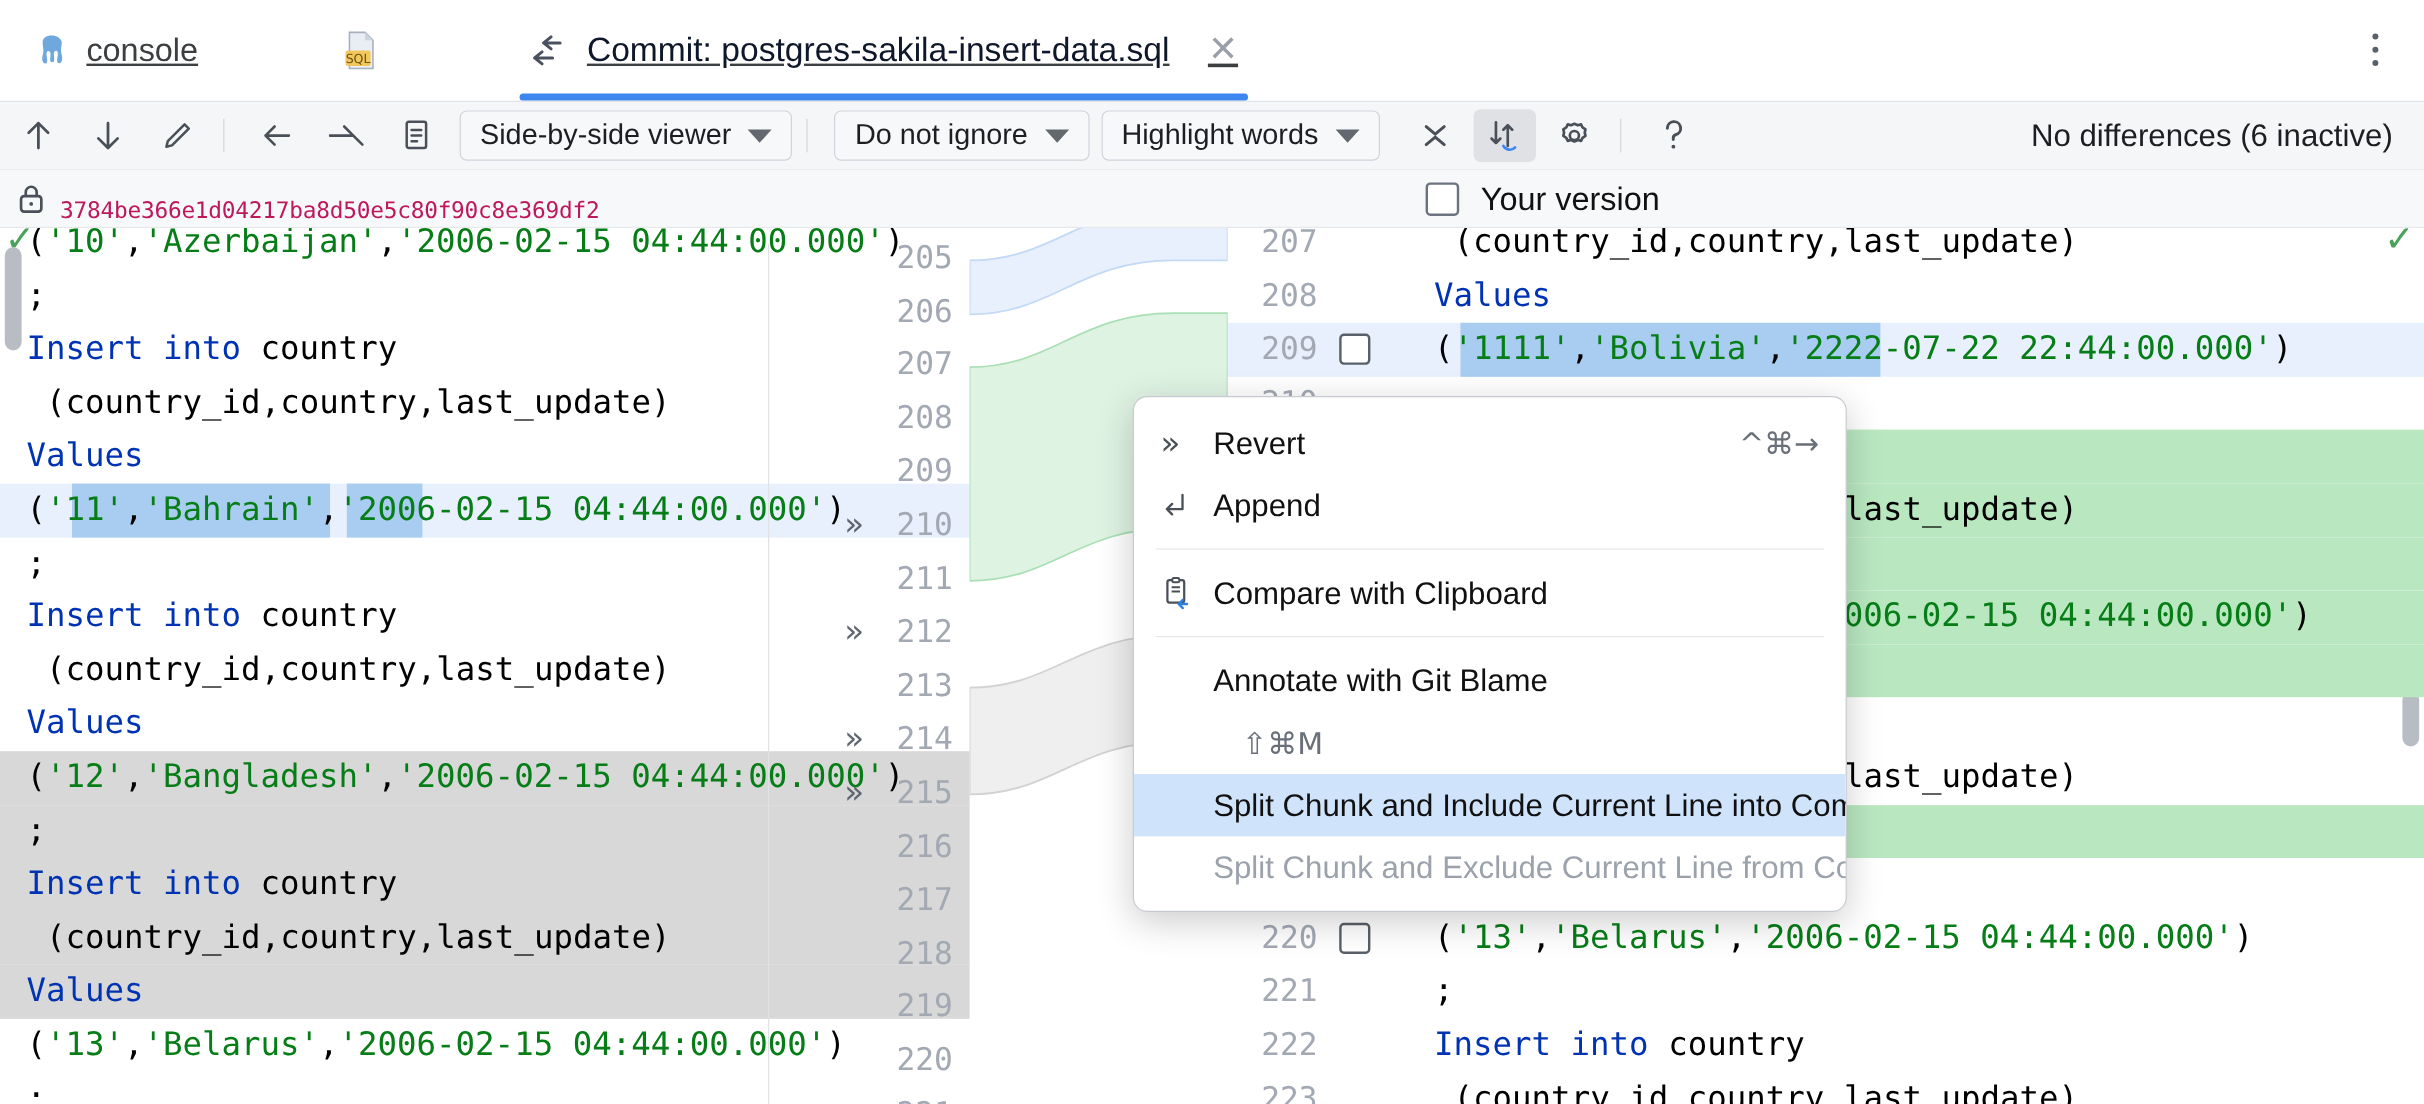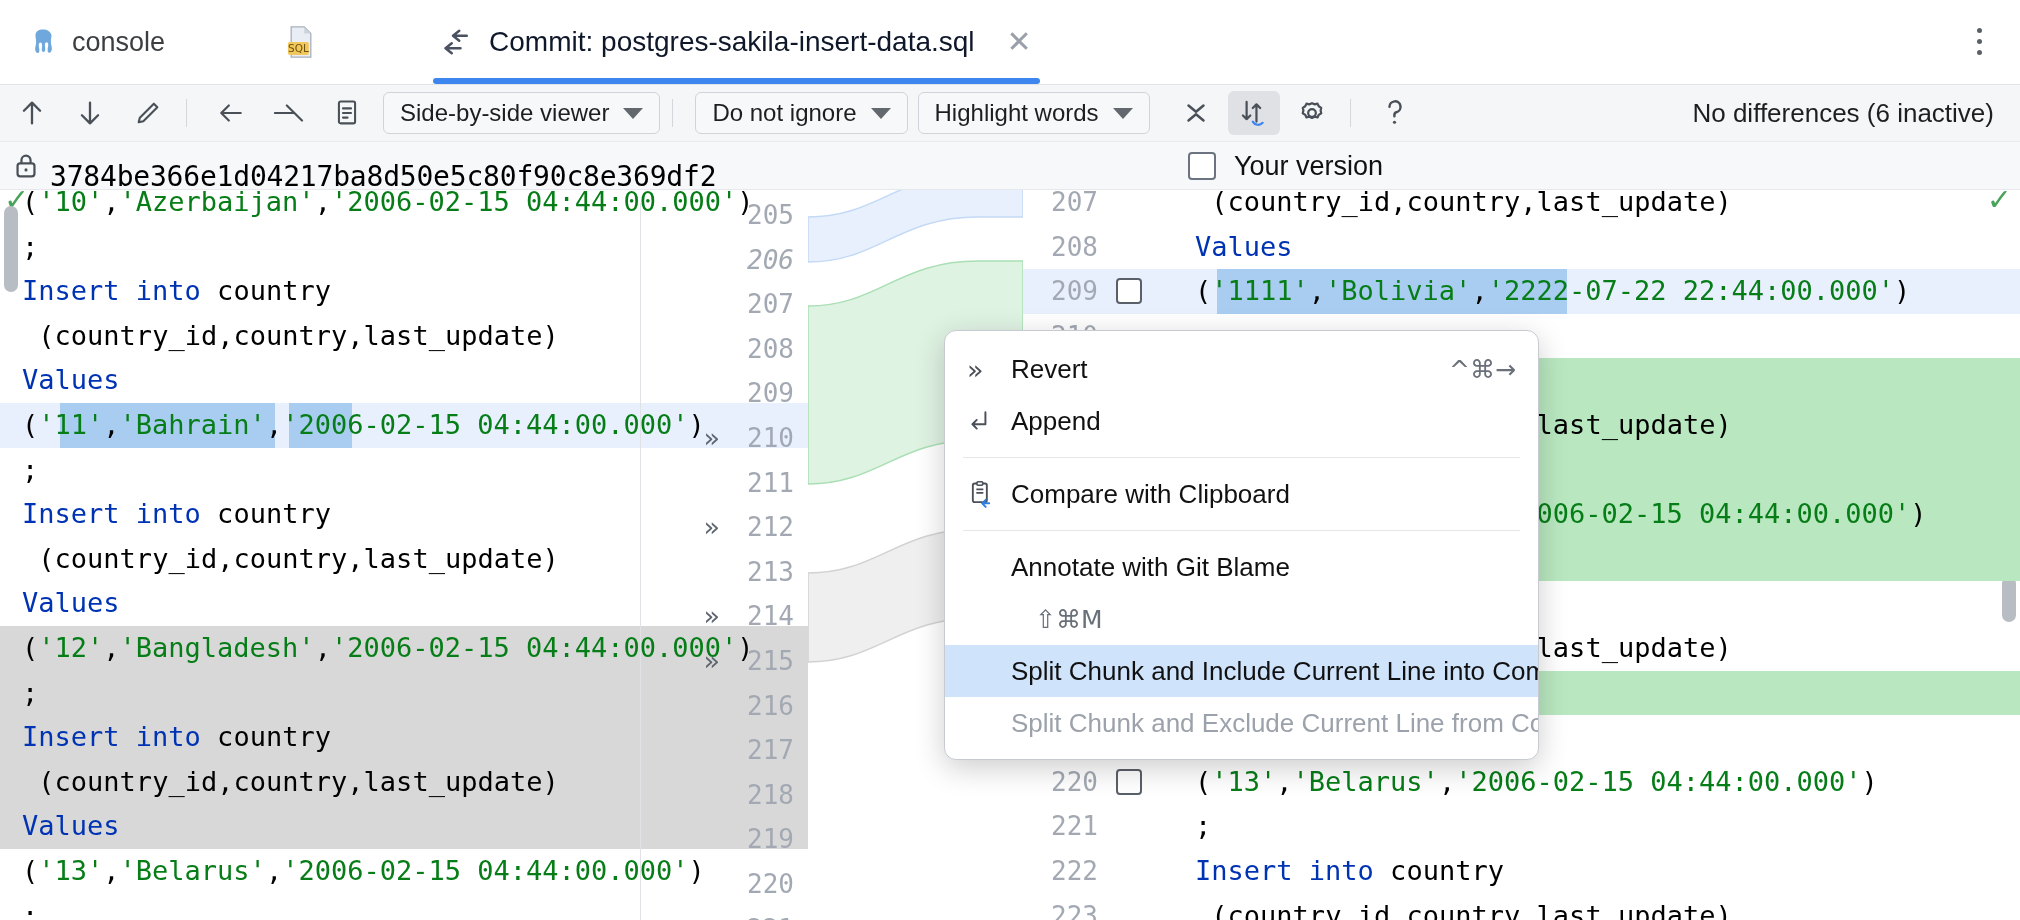--- a/index.html
+++ b/index.html
@@ -18,21 +18,21 @@
   
   #tabbar {
     position:absolute; left:0; top:0; width:2020px; height:84px;
     background:#ffffff;
     display:flex; align-items:center;
   }
   .tab {
     display:flex; align-items:center; gap:14px;
     height:84px; padding:0 22px;
     font-size:27px; color:#3c3f41;
-    position:relative; white-space:nowrap;
+    position:relative; white-space:nowrap;text-decoration:underline;
   }
   .tab.first { padding-left:28px; }
   .tab .label-link { color:#2f5fd0; }
   .tab.active { }
   .tab.active .label { color:#0f172a; font-size:28px; }
   .tab-underline {
     position:absolute; left:14px; right:14px; bottom:0; height:6px;
     background:#3d86f0; border-radius:3px;
   }
   .pg-icon { width:30px; height:32px; display:block; }
@@ -77,21 +77,21 @@
     font-size:26px; color:#1c1e21; white-space:nowrap;
   }
 
   
   #hdrrow {
     position:absolute; left:0; top:142px; width:2020px; height:48px;
     background:#f7f8fa; border-bottom:1px solid #e6e8eb;
   }
   #hash-wrap { position:absolute; left:14px; top:0; height:48px; display:flex; align-items:center; gap:12px; }
   #hash-wrap .lock { width:24px; height:26px; color:#4a5058; display:block; }
-  #hash-text { font-size:28px; color:#000000; letter-spacing:-0.2px;margin-top:20px; }
+  #hash-text { font-size:19px; color:#be185d; letter-spacing:-0.2px;margin-top:20px; }
   #yourver { position:absolute; left:1140px; top:0; height:48px; display:flex; align-items:center; gap:18px;margin-left:48px; }
   .cbox { width:28px; height:28px; border:2px solid #6b7380; border-radius:4px; background:#fff; display:block; }
   #yourver-label { font-size:27px; color:#111; }
 
   
   #diff { position:absolute; left:0; top:190px; width:2020px; height:730px; background:#fff; overflow:hidden; }
 
   .pane { position:absolute; top:0; bottom:0; overflow:hidden; }
   #leftpane  { left:22px;  width:800px; }
   #rightpane { left:1195px; width:825px; }
@@ -366,21 +366,21 @@
       <div class="code-line" style="position: absolute; left: 0px; right: 0px; top: 569.8px;"><span class="pl"> </span><span class="pl">(</span><span class="pl">c</span><span class="pl">o</span><span class="pl">u</span><span class="pl">n</span><span class="pl">t</span><span class="pl">r</span><span class="pl">y</span><span class="pl">_</span><span class="pl">i</span><span class="pl">d</span><span class="pl">,</span><span class="pl">c</span><span class="pl">o</span><span class="pl">u</span><span class="pl">n</span><span class="pl">t</span><span class="pl">r</span><span class="pl">y</span><span class="pl">,</span><span class="pl">l</span><span class="pl">a</span><span class="pl">s</span><span class="pl">t</span><span class="pl">_</span><span class="pl">u</span><span class="pl">p</span><span class="pl">d</span><span class="pl">a</span><span class="pl">t</span><span class="pl">e</span><span class="pl">)</span></div>
       <div class="code-line" style="position: absolute; left: 0px; right: 0px; top: 614.4px;"><span class="kw">Values</span></div>
       <div class="code-line" style="position: absolute; left: 0px; right: 0px; top: 659px;"><span class="pl">(</span><span class="str">'13'</span><span class="pl">,</span><span class="str">'Belarus'</span><span class="pl">,</span><span class="str">'2006-02-15 04:44:00.000'</span><span class="pl">)</span></div>
       <div class="code-line" style="position: absolute; left: 0px; right: 0px; top: 703.6px;"><span class="pl">;</span></div>
     </div>
 
   <div class="gutter" id="leftgutter">
       <div class="gl" style="position: absolute; left: 0px; right: 0px; top: -10px;">
         <span class="num">205</span>
       </div>
-      <div class="gl" style="position: absolute; left: 0px; right: 0px; top: 34.6px; font-style: italic;">
+      <div class="gl" style="position: absolute; left: 0px; right: 0px; top: 34.6px;">
         <span class="num">206</span>
       </div>
       <div class="gl" style="position: absolute; left: 0px; right: 0px; top: 79.2px;">
         <span class="num">207</span>
       </div>
       <div class="gl" style="position: absolute; left: 0px; right: 0px; top: 123.8px;">
         <span class="num">208</span>
       </div>
       <div class="gl" style="position: absolute; left: 0px; right: 0px; top: 168.4px;">
         <span class="num">209</span>

